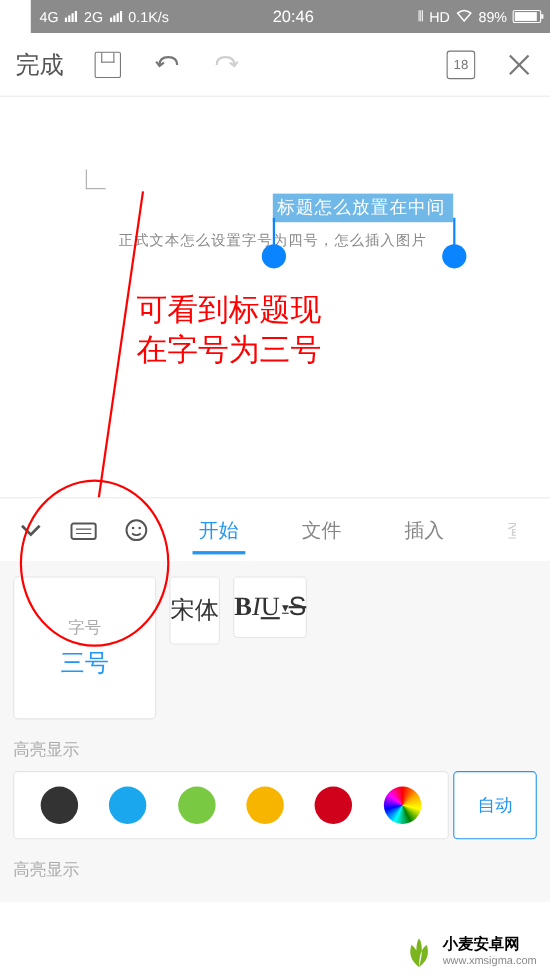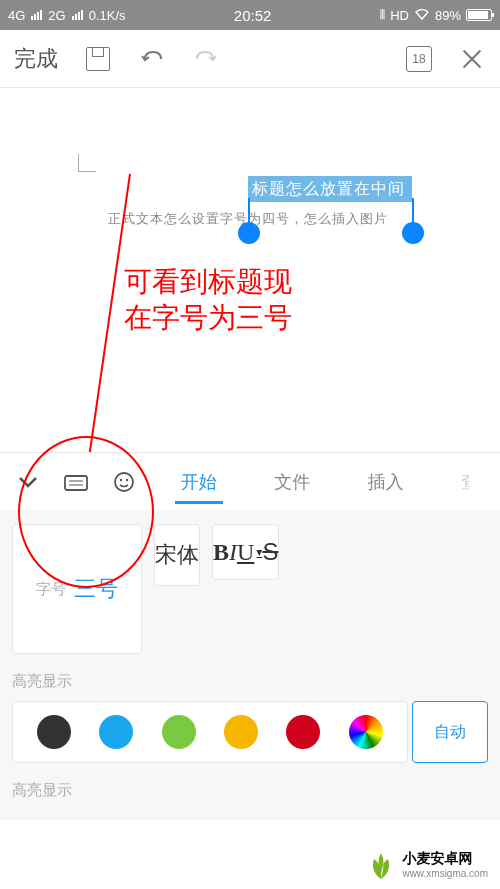--- a/index.html
+++ b/index.html
@@ -1,19 +1,19 @@
 <!DOCTYPE html>
 <html><head>
 <meta charset="utf-8">
 <style>
   * { box-sizing: border-box; margin: 0; padding: 0; }
   html, body { width: 500px; height: 889px; font-family: "Helvetica Neue", Arial, sans-serif; background: #fff; overflow: hidden; }
   .status-bar {
     height: 30px; background: #8b8b8b; color: #fff; display: flex; align-items: center;
-    padding: 0 8px; font-size: 13px;
+    padding: 0 8px; font-size: 13px; margin-left: 28px;
   }
   .status-left { display: flex; align-items: center; gap: 6px; }
   .status-center { flex: 1; text-align: center; font-size: 15px; }
   .status-right { display: flex; align-items: center; gap: 5px; }
   .bars { display: inline-flex; align-items: flex-end; gap: 1px; }
   .bars span { width: 2px; background: #fff; display: inline-block; }
   .bars span:nth-child(1){height:4px}.bars span:nth-child(2){height:6px}.bars span:nth-child(3){height:8px}.bars span:nth-child(4){height:10px}
   .battery { width: 26px; height: 12px; border:1px solid #fff; border-radius:2px; position:relative; padding:1px;}
   .battery::after { content:""; position:absolute; right:-3px; top:3px; width:2px; height:4px; background:#fff;}
   .battery-fill { background:#fff; height:100%; width:89%; }
@@ -52,21 +52,21 @@
   .tab-strip { height:58px; border-top:1px solid #e6e6e6; display:flex; align-items:center; padding:0 8px; gap:8px;}
   .tab-strip .ic { width:40px; display:flex; justify-content:center; color:#555; font-size:22px;}
   .tabs { flex:1; display:flex; justify-content:space-around; align-items:center; height:100%;}
   .tab { font-size:18px; color:#888; padding:16px 6px; position:relative;}
   .tab.active { color:#2196f3; }
   .tab.active::after { content:""; position:absolute; bottom:6px; left:0; right:0; height:3px; background:#2196f3;}
   .tab.cut { color:#ccc; width:14px; overflow:hidden;}
 
   .format-panel { background:#f7f7f7; padding:14px 12px 10px; }
   .row1 { display:flex; gap:12px; }
-  .fontsize-box { width:130px; height:130px; background:#fff; border:1px solid #e5e5e5; border-radius:4px; display:flex; flex-direction:row; align-items:center; justify-content:center; gap:8px;}
+  .fontsize-box { width:130px; height:130px; background:#fff; border:1px solid #e5e5e5; border-radius:4px; display:flex; flex-direction:column; align-items:center; justify-content:center; gap:8px;}
   .fs-lbl { font-size:15px; color:#aaa;}
   .fs-val { font-size:22px; color:#2196f3;}
   .right-col { flex:1; display:flex; flex-direction:row; gap:12px;}
   .font-family-box { height:62px; background:#fff; border:1px solid #e5e5e5; border-radius:4px; display:flex; align-items:center; justify-content:center; font-size:22px; color:#333;}
   .style-row { height:56px; background:#fff; border:1px solid #e5e5e5; border-radius:4px; display:flex;}
   .style-row div { flex:1; display:flex; align-items:center; justify-content:center; font-size:24px; font-family:"Times New Roman", serif; color:#333;}
   .style-row .u { text-decoration:underline;}
   .style-row .s { text-decoration:line-through; font-family:Arial;}
   .section-label { font-size:15px; color:#aaa; margin:18px 0 10px;}
   .color-row { display:flex; gap:4px; align-items:center;}
@@ -93,21 +93,21 @@
       </span>
     <span>2G</span>
     <span class="bars">
         <span></span>
         <span></span>
         <span></span>
         <span></span>
       </span>
     <span>0.1K/s</span>
   </div>
-  <div class="status-center">20:52</div>
+  <div class="status-center">20:46</div>
   <div class="status-right">
     <span>⫴</span>
     <span>HD</span>
     <span>
       <svg width="16" height="12" viewBox="0 0 16 12">
           <path d="M8 11 L2 4 Q8 -1 14 4 Z" fill="none" stroke="#fff" stroke-width="1.4"></path>
         </svg>
     </span>
     <span>89%</span>
     <span class="battery">

